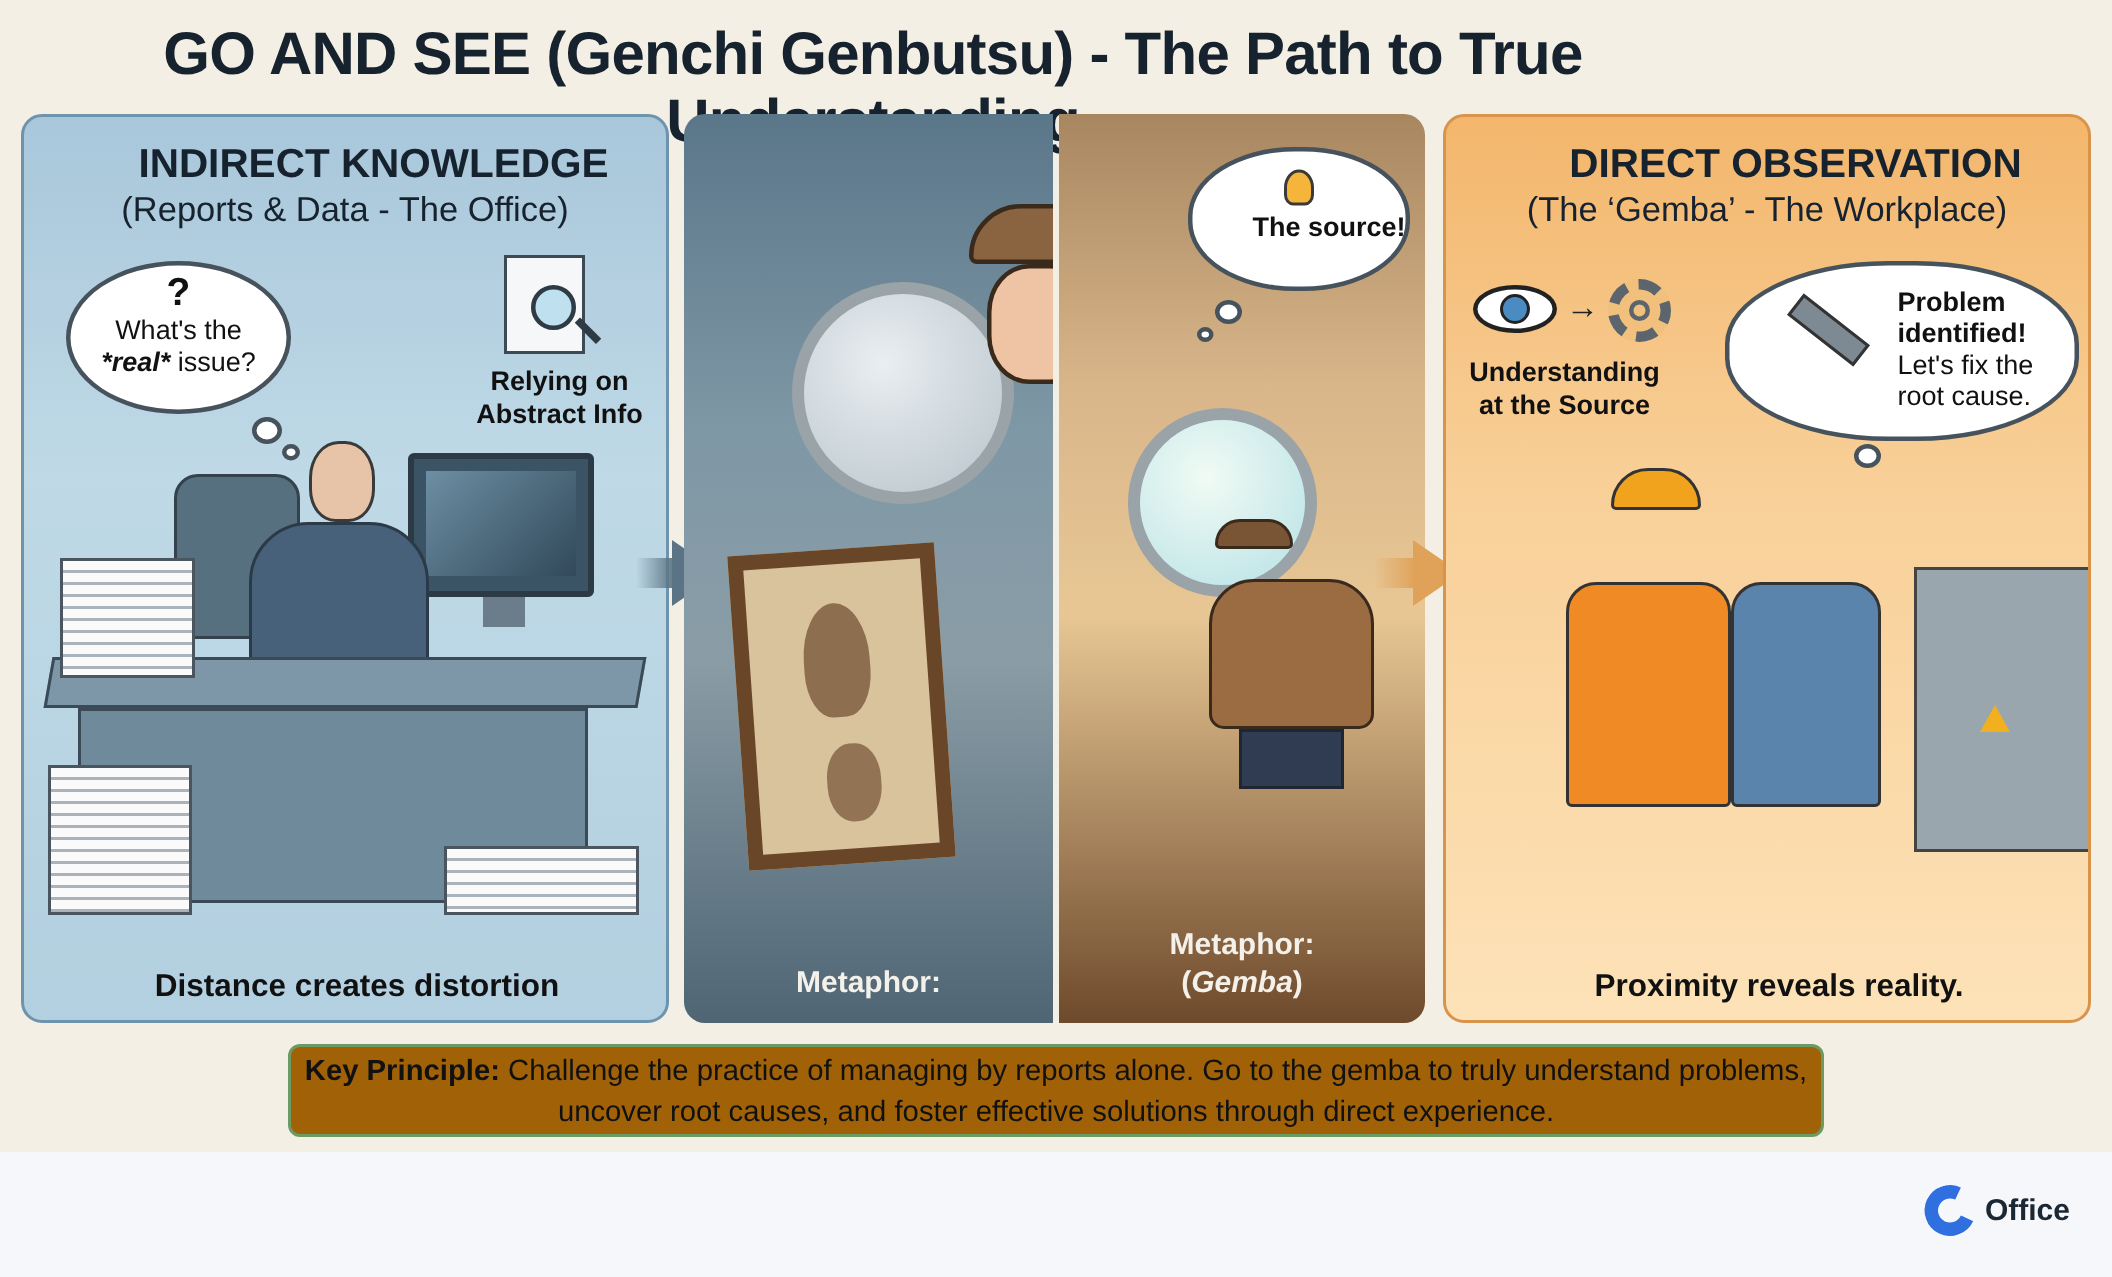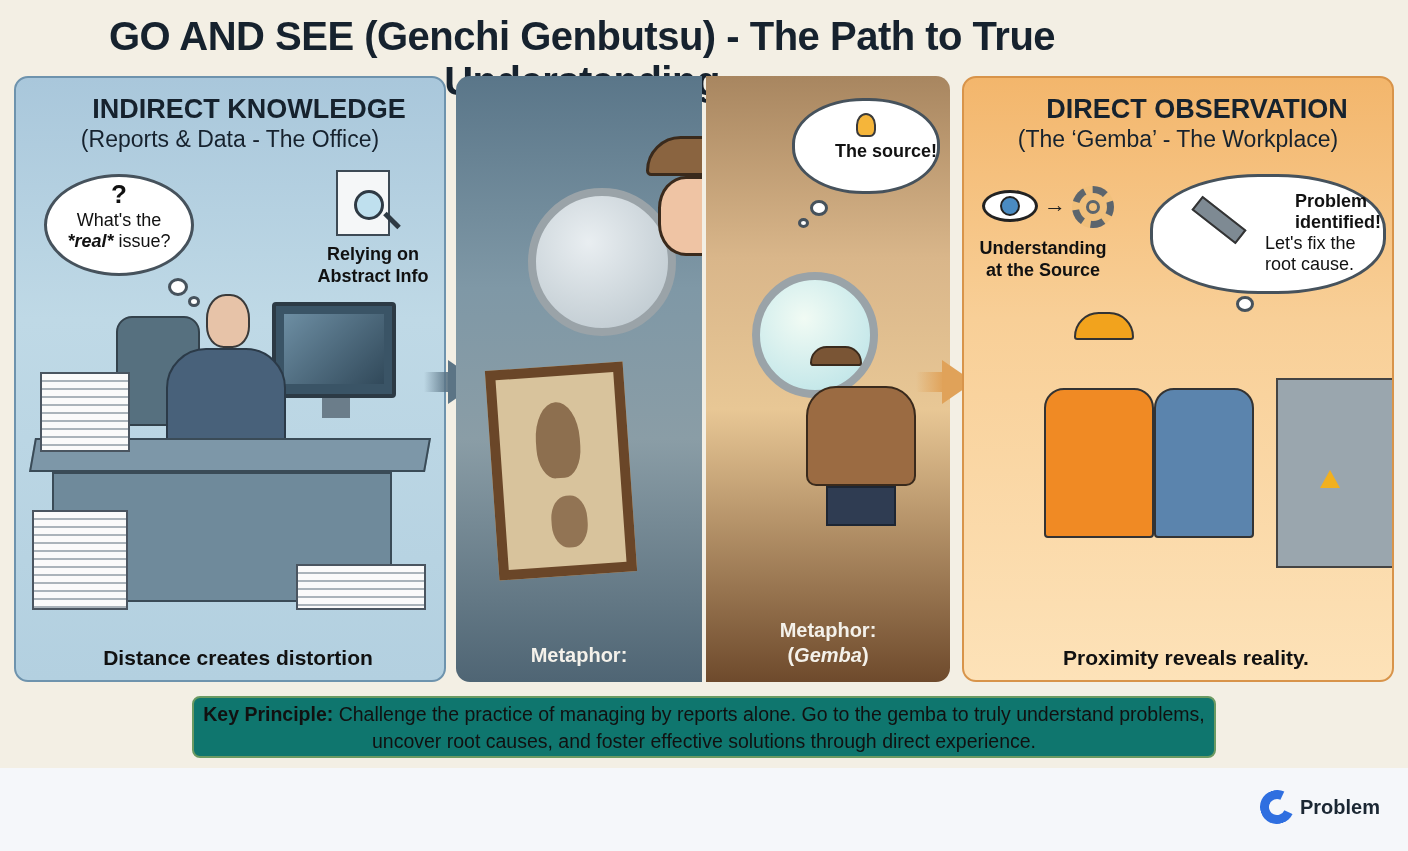--- a/index.html
+++ b/index.html
@@ -17,21 +17,21 @@
   .ph-sub { top: 48px; font-size: 23px; color: #16222e; }
   .caption { position: absolute; bottom: 10px; width: 100%; text-align: center; font-size: 21px; font-weight: 700; color: #111; padding-left: 16px; }
   .cloud { position: absolute; background: #fff; border: 3px solid #46525c; border-radius: 50%; text-align: center; color: #111; }
   .dot { position: absolute; background: #fff; border: 3px solid #46525c; border-radius: 50%; }
   .lbl { position: absolute; text-align: center; font-weight: 700; font-size: 18px; color: #111; line-height: 1.2; }
   .mid-caption { position: absolute; bottom: 14px; width: 100%; text-align: center; font-size: 20px; font-weight: 700; color: #f4f1ea; line-height: 1.25; }
   .arrow { position: absolute; width: 0; height: 0; border-top: 22px solid transparent; border-bottom: 22px solid transparent; }
   .arrow-a { left: 448px; top: 360px; border-left: 32px solid #5b7485; }
   .arrow-b { left: 942px; top: 360px; border-left: 32px solid #e0a259; }
   .shaft { position: absolute; height: 20px; top: 372px; }
-  .key { position: absolute; left: 192px; top: 696px; width: 1024px; height: 62px; background: #0f766e; border: 2px solid #6b9a62; border-radius: 8px; text-align: center; font-size: 19.5px; line-height: 27px; padding-top: 3px; color: #111; }
+  .key { position: absolute; left: 192px; top: 696px; width: 1024px; height: 62px; background: #a16207; border: 2px solid #6b9a62; border-radius: 8px; text-align: center; font-size: 19.5px; line-height: 27px; padding-top: 3px; color: #111; }
   .key b { font-weight: 700; }
   .footer-logo { position: absolute; right: 28px; top: 790px; display: flex; align-items: center; gap: 6px; }
   .logo-mark { width: 34px; height: 34px; border-radius: 50%; border: 9px solid #2f6fe0; border-right-color: transparent; transform: rotate(-20deg); }
   .logo-text { font-size: 20px; font-weight: 700; color: #1b2733; }
   .scene { position: absolute; }
 </style>
 </head>
 <body>
 
 <div class="canvas">
@@ -123,21 +123,21 @@
     </div>
     <div style="position:absolute;left:80px;top:114px;font-size:22px;color:#222;">→</div>
     <div style="position:absolute;left:108px;top:108px;width:42px;height:42px;border-radius:50%;border:7px dashed #5c656d;background:#f1c07c;">
       <div style="position:absolute;left:7px;top:7px;width:14px;height:14px;border-radius:50%;border:3px solid #5c656d;"></div>
     </div>
     <div class="lbl" style="left:14px;top:160px;width:130px;">Understanding at the Source</div>
 
     <div class="cloud" style="left:186px;top:96px;width:236px;height:120px;border-radius:46%;">
       <div style="position:absolute;left:38px;top:34px;width:56px;height:18px;background:#7e8a93;border:2px solid #333;transform:rotate(38deg);"></div>
       <div style="position:absolute;left:112px;top:14px;width:118px;text-align:left;font-size:18px;line-height:21px;">
-        <div style="font-weight:700;margin-left:30px;">Problem identified!</div>
+        <div style="font-weight:700;">Problem identified!</div>
         <div>Let's fix the root cause.</div>
       </div>
     </div>
     <div class="dot" style="left:272px;top:218px;width:18px;height:16px;"></div>
 
     <div class="scene" style="left:40px;top:220px;width:390px;height:330px;">
       <div style="position:absolute;left:70px;top:14px;width:60px;height:28px;background:#f2a31d;border:2px solid #333;border-radius:30px 30px 4px 4px;"></div>
       <div style="position:absolute;left:40px;top:90px;width:110px;height:150px;background:#f08a24;border:2px solid #333;border-radius:20px 20px 4px 4px;"></div>
       <div style="position:absolute;left:150px;top:90px;width:100px;height:150px;background:#5b84ad;border:2px solid #333;border-radius:20px 20px 4px 4px;"></div>
       <div style="position:absolute;left:272px;top:80px;width:120px;height:190px;background:#9aa6ae;border:2px solid #444;"></div>
@@ -147,14 +147,14 @@
     <div class="caption">Proximity reveals reality.</div>
   </div>
 
   <div class="key">
     <b>Key Principle:</b><span> Challenge the practice of managing by reports alone. Go to the gemba to truly understand problems, uncover root causes, and foster effective solutions through direct experience.</span>
   </div>
 </div>
 
 <div class="footer-logo">
   <div class="logo-mark"></div>
-  <span class="logo-text">Problem</span>
+  <span class="logo-text">Office</span>
 </div>
 
 </body></html>

